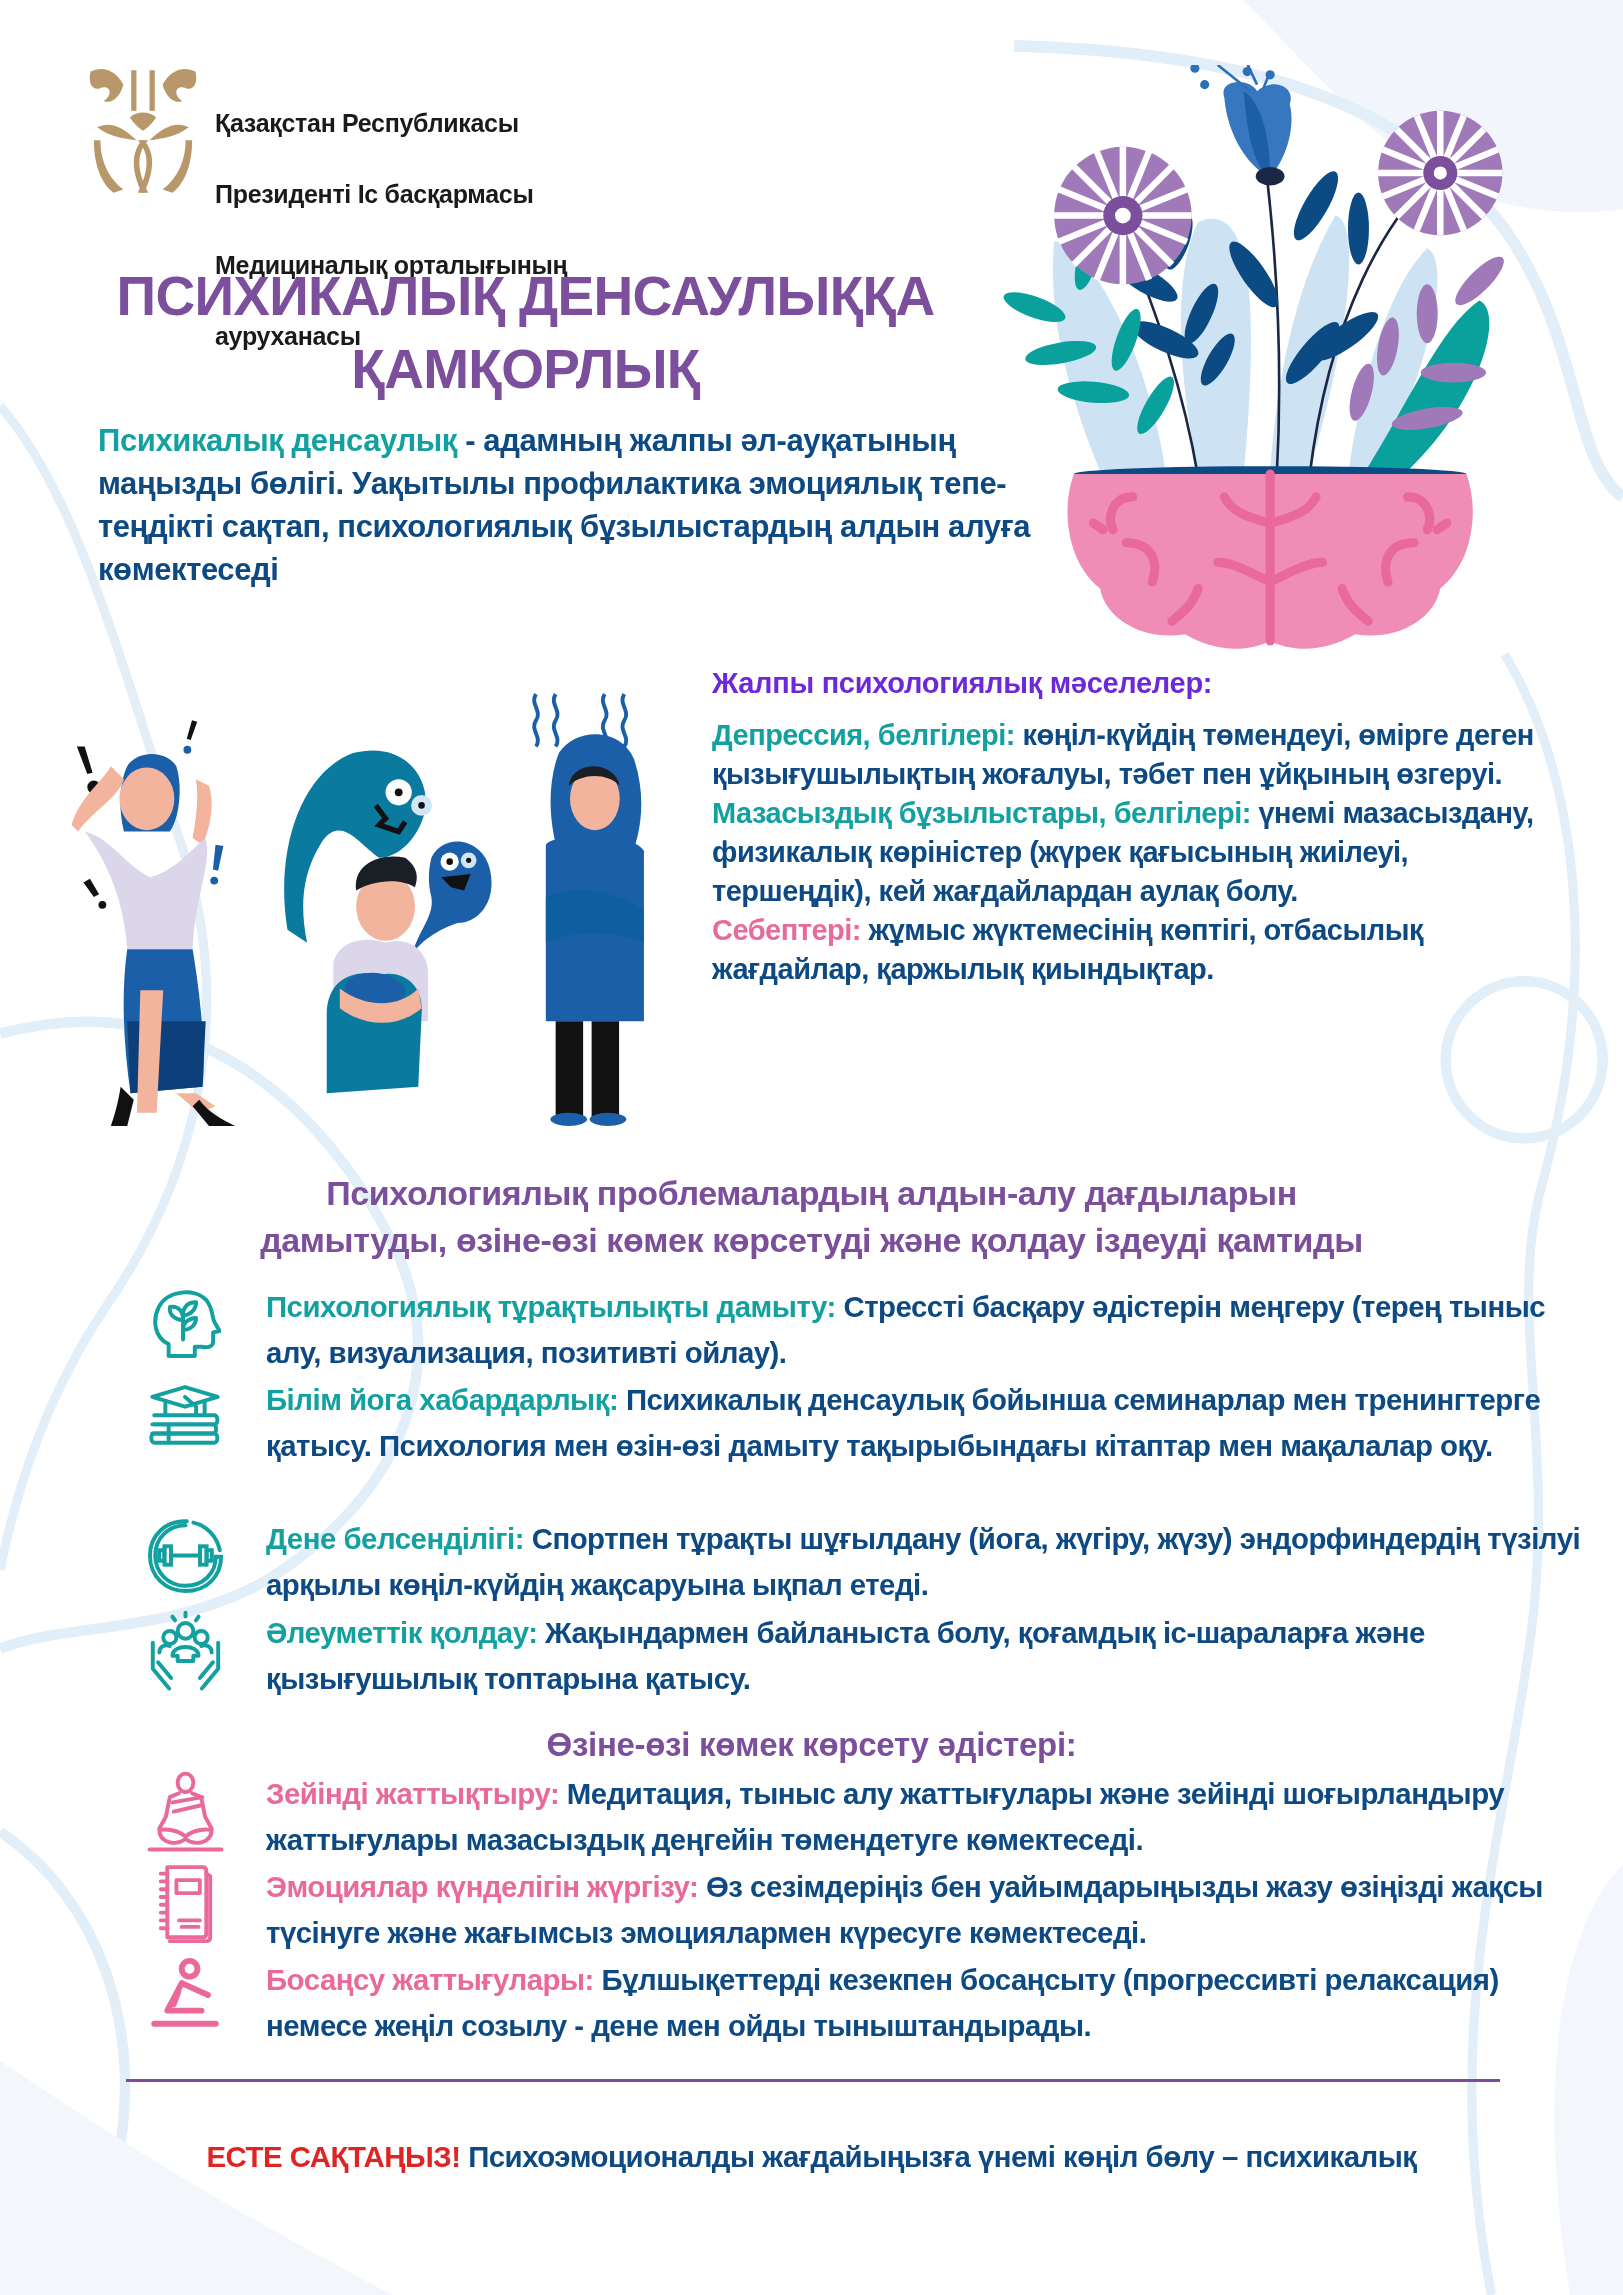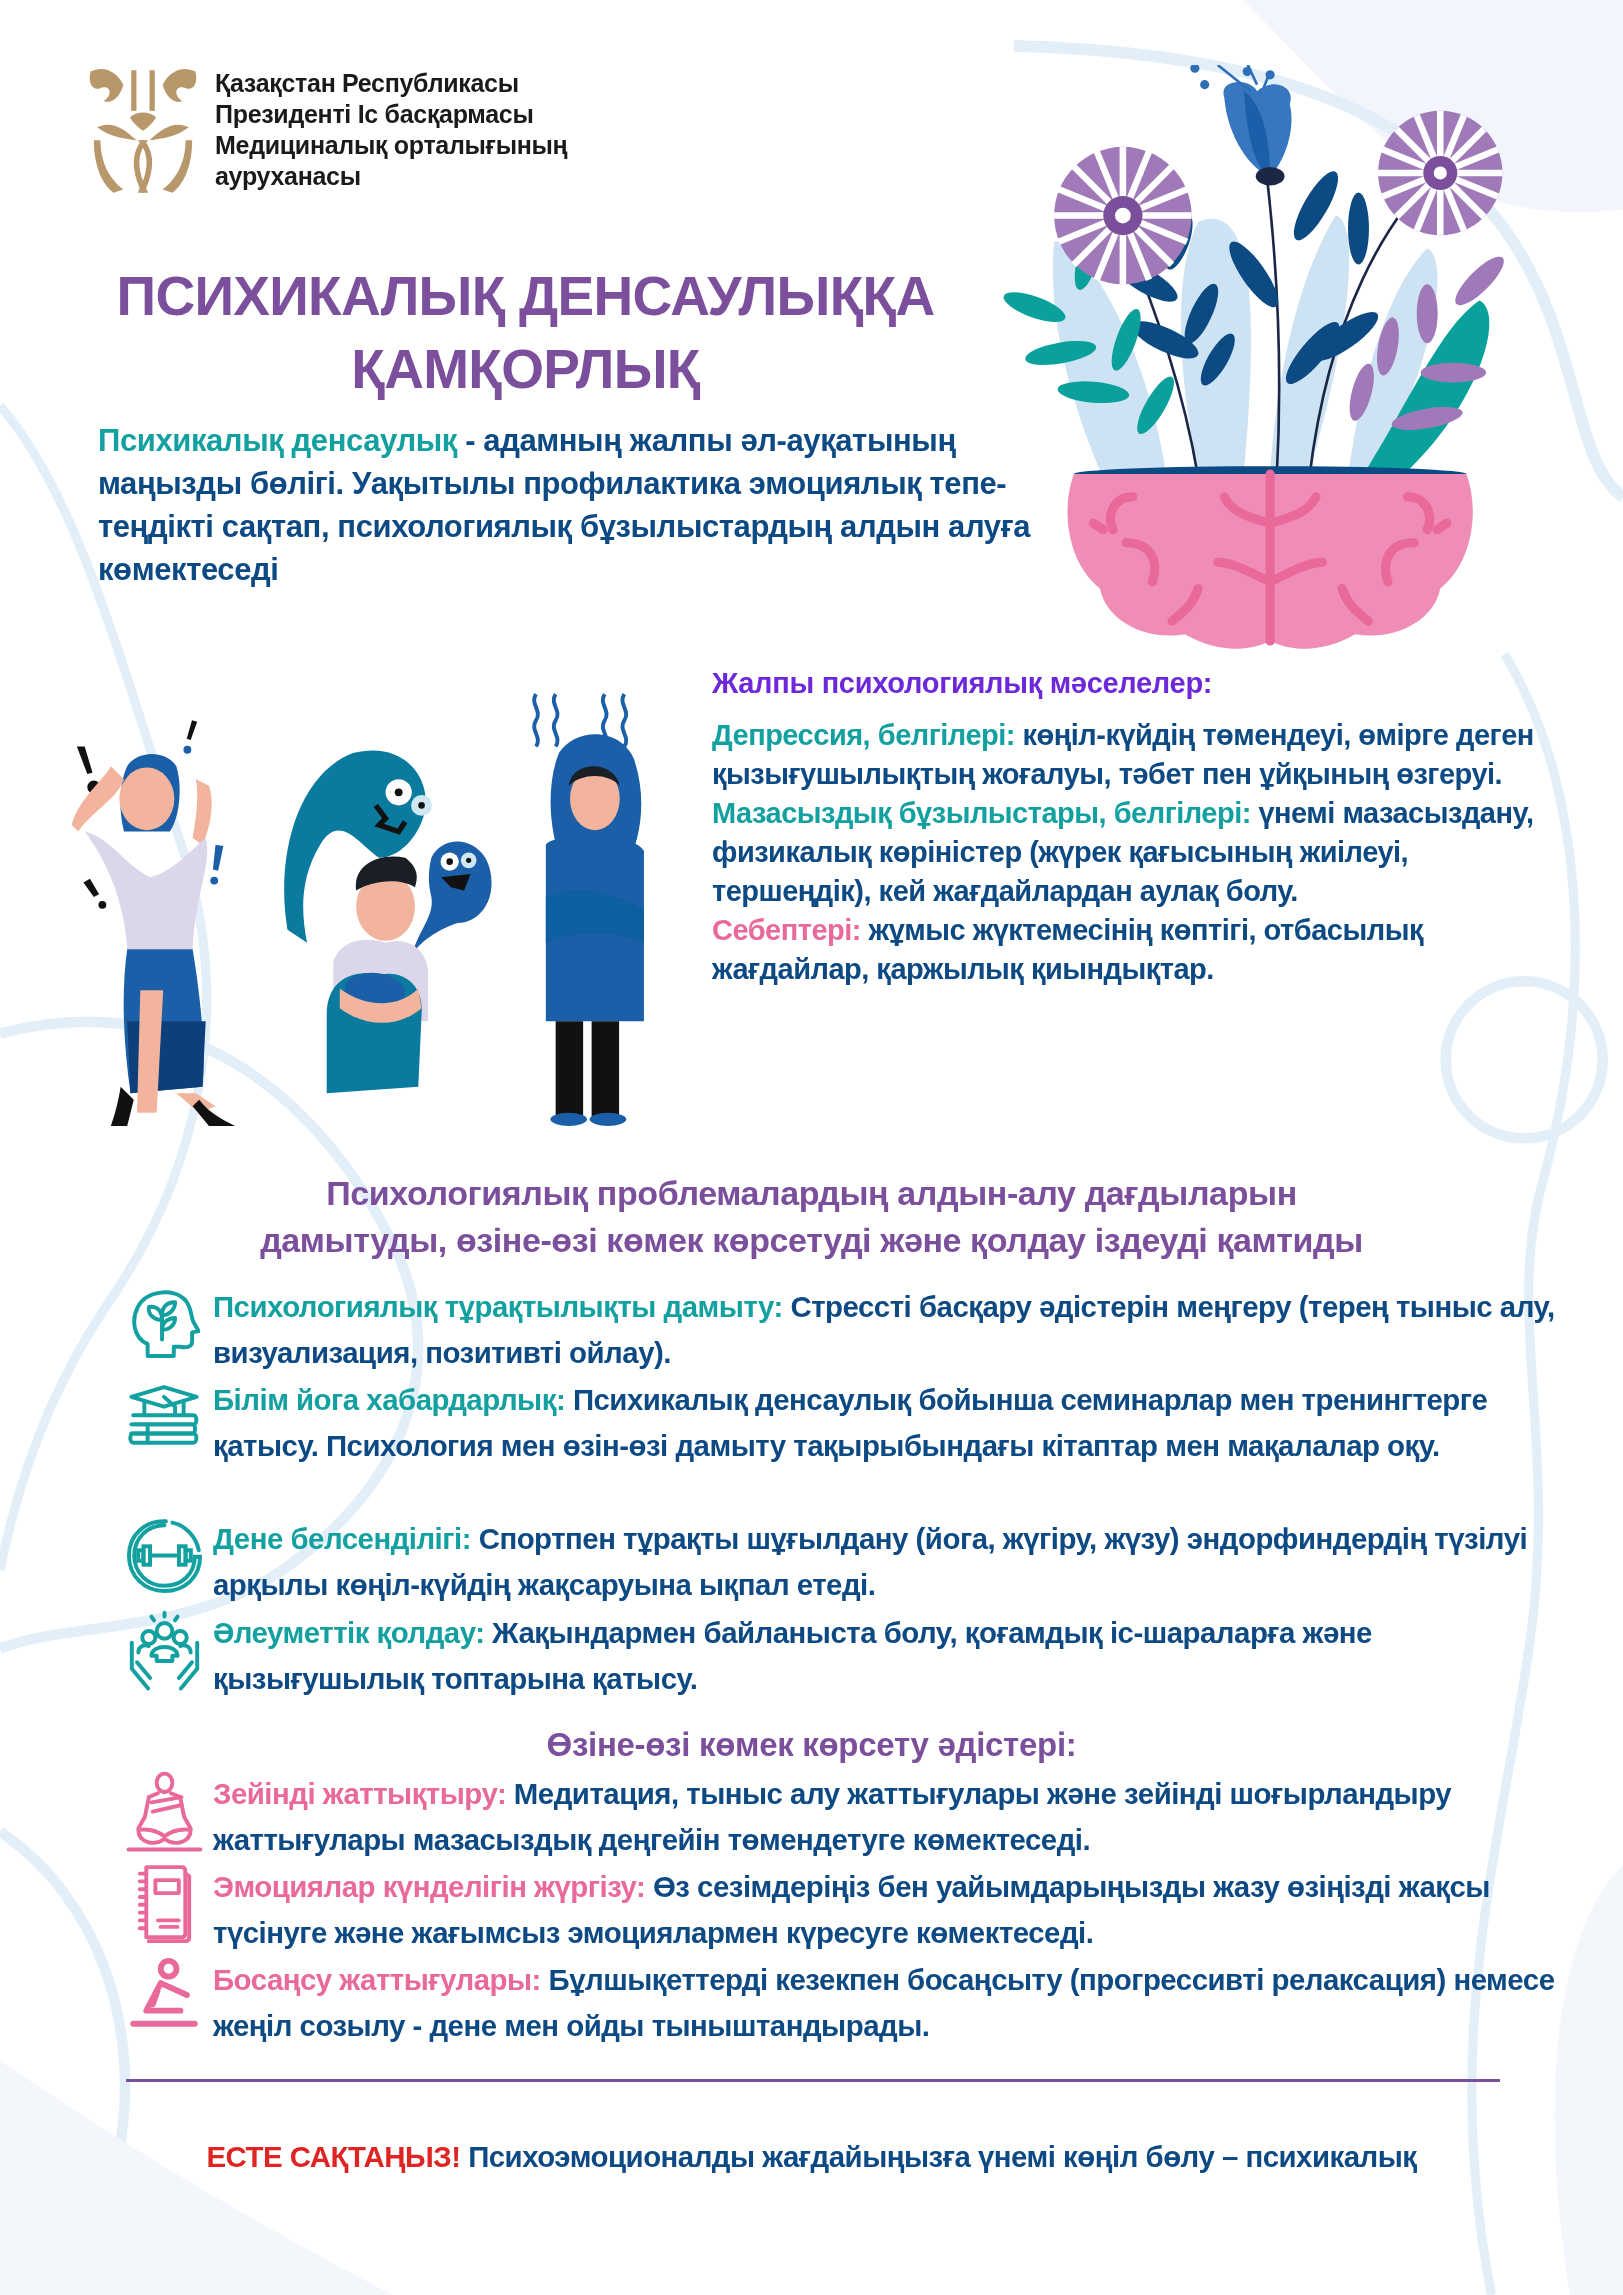--- a/index.html
+++ b/index.html
@@ -3,40 +3,40 @@
 <meta charset="utf-8">
 <style>
   html, body { margin: 0; padding: 0; }
   body { width: 1623px; height: 2295px; position: relative; overflow: hidden; background: #ffffff; font-family: "Liberation Sans", "DejaVu Sans", sans-serif; }
   .bg-deco { position: absolute; left: 0; top: 0; width: 1623px; height: 2295px; z-index: 0; pointer-events: none; }
   .abs { position: absolute; z-index: 1; }
 
   
   .logo { left: 84px; top: 65px; width: 118px; height: 131px; }
   .org { left: 215px; top: 68px; font-size: 25px; line-height: 31px; color: #1a1a1a; font-weight: bold; letter-spacing: -0.3px; font-family: "Liberation Sans", sans-serif; }
-  .org div { white-space: nowrap; }
+  .org div { white-space: nowrap; margin-top: 40px; }
 
   
   .title { left: 100px; top: 260px; width: 851px; text-align: center; color: #7b4f9c; font-weight: bold; font-size: 55px; line-height: 73px; letter-spacing: -0.7px; }
 
   
   .intro { left: 98px; top: 419px; width: 949px; font-size: 31px; line-height: 43px; color: #0d4a84; font-weight: bold; letter-spacing: -0.4px; }
   .teal { color: #13a0a0; }
   .pink { color: #e8699a; }
   .red { color: #e02424; }
 
   
   .problems { left: 712px; top: 662px; width: 851px; }
   .problems h2 { margin: 0 0 11.8px 0; font-size: 29px; line-height: 42px; color: #6d28d9; font-weight: bold; letter-spacing: -0.3px; }
   .problems p { margin: 0; font-size: 29px; line-height: 39px; color: #0d4a84; font-weight: bold; letter-spacing: -0.5px; }
 
   
   .prev-title { left: 131px; top: 1170px; width: 1361px; text-align: center; color: #7b4f9c; font-weight: bold; font-size: 34px; line-height: 47px; letter-spacing: -0.4px; }
 
-  .item { left: 115px; width: 1453px; display: flex; }
+  .item { left: 136px; width: 1453px; display: flex; gap: 32px; }
   .item .ic { width: 98px; flex: 0 0 98px; display: flex; justify-content: center; }
   .item .tx { font-size: 29.4px; line-height: 46px; color: #0d4a84; font-weight: bold; letter-spacing: -0.5px; }
   .item .tx span { white-space: normal; }
 
   .self-title { left: 131px; top: 1721px; width: 1361px; text-align: center; color: #7b4f9c; font-weight: bold; font-size: 33px; line-height: 47px; letter-spacing: -0.3px; }
 
   .divider { left: 126px; top: 2079px; width: 1374px; height: 3.3px; background: #7b4f9c; }
 
   .footer { left: 118px; top: 2133px; width: 1387px; text-align: center; font-size: 29.4px; line-height: 47px; color: #0d4a84; font-weight: bold; letter-spacing: -0.5px; }
 </style>

